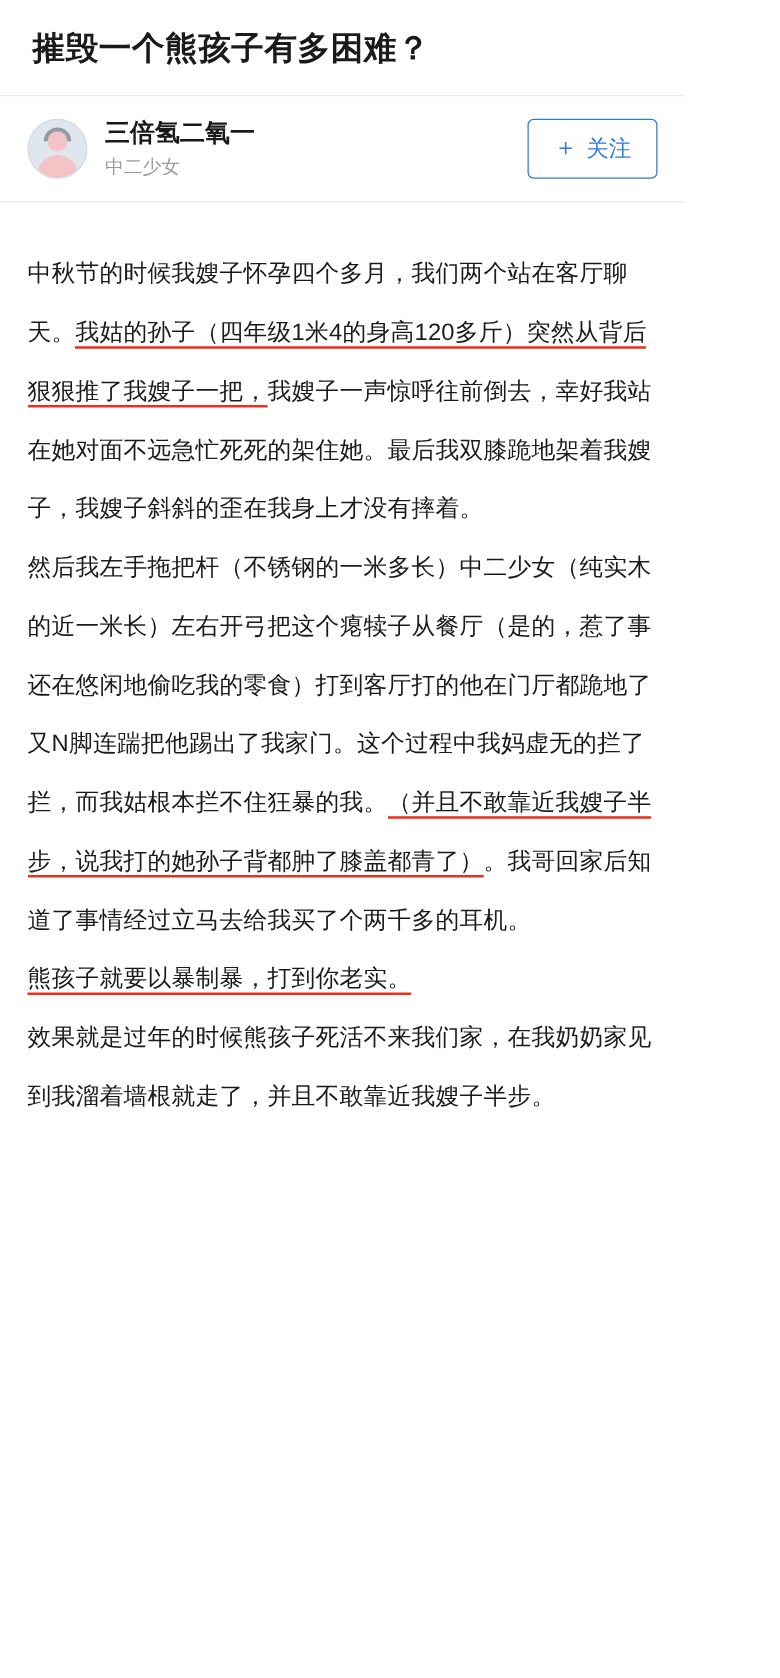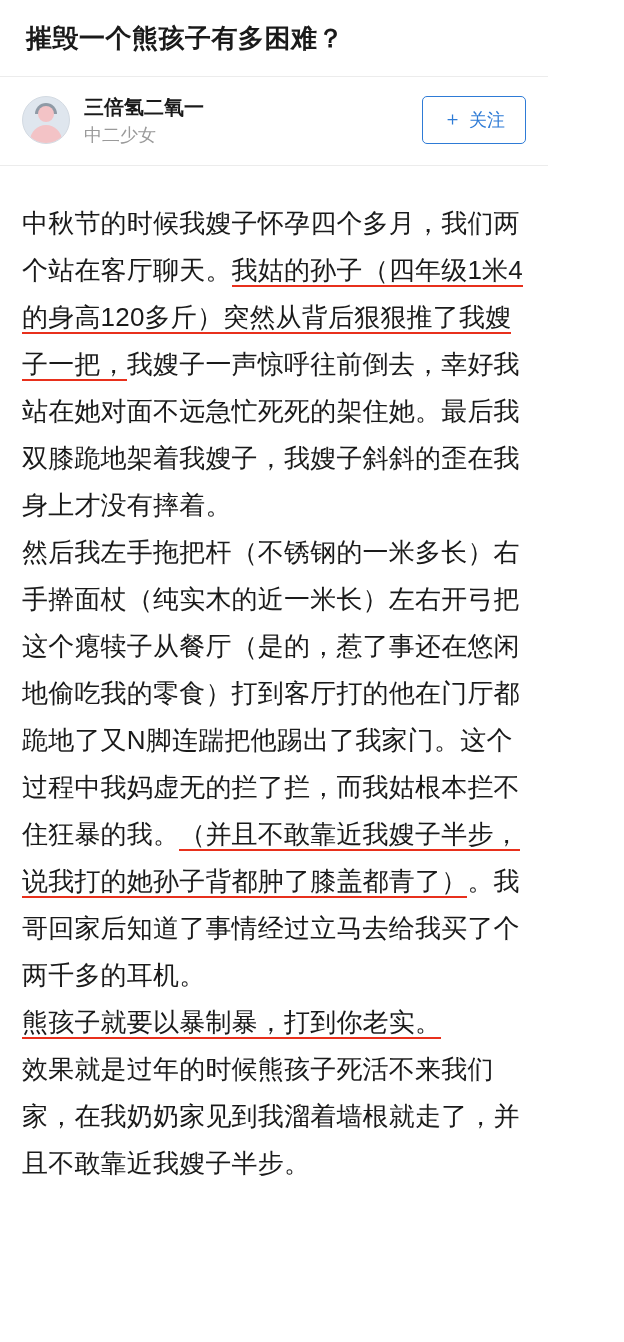--- a/index.html
+++ b/index.html
@@ -27,21 +27,21 @@
   .title {
     font-size: 26px;
     font-weight: bold;
     color: #1a1a1a;
     letter-spacing: 0.5px;
     line-height: 1.3;
   }
   
   .author-bar {
     display: flex;
-    align-items: center;
+    align-items: flex-end;
     padding: 16px 22px 18px 22px;
     border-bottom: 1px solid #ececec;
   }
   .avatar {
     width: 46px;
     height: 46px;
     border-radius: 50%;
     background: #dfe6ee;
     flex: 0 0 auto;
     position: relative;
@@ -80,21 +80,21 @@
     flex: 1 1 auto;
     min-width: 0;
   }
   .author-name {
     font-size: 20px;
     font-weight: bold;
     color: #1a1a1a;
     line-height: 1.4;
   }
   .author-desc {
-    font-size: 18px;
+    font-size: 15px;
     color: #9a9a9a;
     margin-top: 3px;
     line-height: 1.3;
   }
   .follow-btn {
     flex: 0 0 auto;
     border: 1px solid #2e7bd6;
     color: #2e7bd6;
     border-radius: 5px;
     font-size: 18px;
@@ -108,21 +108,21 @@
   }
   .follow-btn .plus {
     font-size: 19px;
     line-height: 1;
     display: inline-block;
     transform: translateY(-1px);
   }
   
   .article {
     padding: 34px 22px 10px 22px;
-    font-size: 26px;
+    font-size: 19px;
     line-height: 47px;
     color: #1a1a1a;
     letter-spacing: 0.2px;
   }
   .para {
     margin: 0;
   }
   
   .mk {
     background-image: linear-gradient(to right, #e8301c, #e8301c);
@@ -155,19 +155,19 @@
       <div class="author-desc">中二少女</div>
     </div>
     <div class="follow-btn">
       <span class="plus">＋</span>
       <span>关注</span>
     </div>
   </div>
 
   <div class="article" id="article-body">
       <div class="para"><span class="">中秋节的时候我嫂子怀孕四个多月，我们两个站在客厅聊天。</span><span class="mk">我姑的孙子（四年级1米4的身高120多斤）突然从背后狠狠推了我嫂子一把，</span><span class="">我嫂子一声惊呼往前倒去，幸好我站在她对面不远急忙死死的架住她。最后我双膝跪地架着我嫂子，我嫂子斜斜的歪在我身上才没有摔着。</span></div>
-      <div class="para"><span class="">然后我左手拖把杆（不锈钢的一米多长）右手擀面杖（纯实木的近一米长）左右开弓把这个瘪犊子从餐厅（是的，惹了事还在悠闲地偷吃我的零食）打到客厅打的他在门厅都跪地了又N脚连踹把他踢出了我家门。这个过程中我妈虚无的拦了拦，而我姑根本拦不住狂暴的我。</span><span class="mk">（并且不敢靠近我嫂子半步，说我打的她孙子背都肿了膝盖都青了）</span><span class="">。我哥回家后知道了事情经过立马去给我买了个两千多的耳机。</span></div>
+      <div class="para"><span class="">然后我左手拖把杆（不锈钢的一米多长）中二少女（纯实木的近一米长）左右开弓把这个瘪犊子从餐厅（是的，惹了事还在悠闲地偷吃我的零食）打到客厅打的他在门厅都跪地了又N脚连踹把他踢出了我家门。这个过程中我妈虚无的拦了拦，而我姑根本拦不住狂暴的我。</span><span class="mk">（并且不敢靠近我嫂子半步，说我打的她孙子背都肿了膝盖都青了）</span><span class="">。我哥回家后知道了事情经过立马去给我买了个两千多的耳机。</span></div>
       <div class="para"><span class="mk">熊孩子就要以暴制暴，打到你老实。</span></div>
       <div class="para"><span class="">效果就是过年的时候熊孩子死活不来我们家，在我奶奶家见到我溜着墙根就走了，并且不敢靠近我嫂子半步。</span></div>
     </div>
   <div class="spacer-bottom"></div>
 
 </div>
 
 </body></html>

